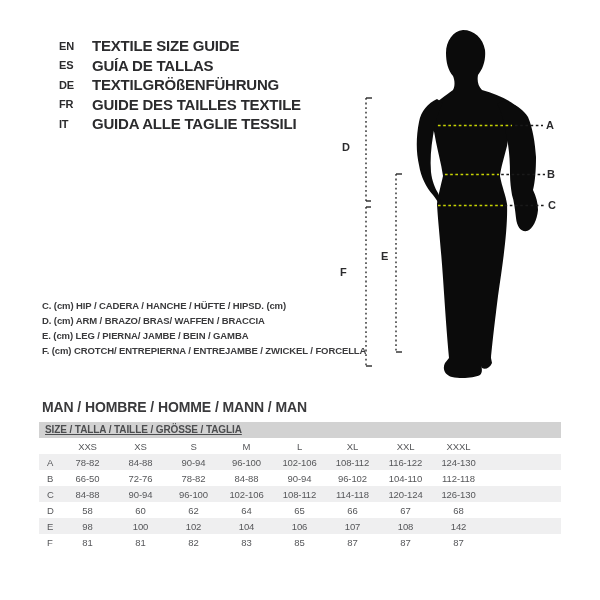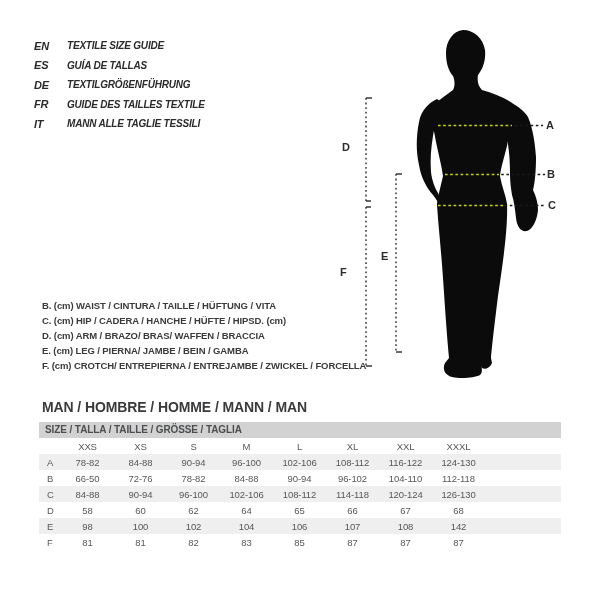--- a/index.html
+++ b/index.html
@@ -1,34 +1,34 @@
 <!DOCTYPE html>
 <html><head>
 <meta charset="utf-8">
 <style>
   html,body{margin:0;padding:0;background:#ffffff;}
   #canvas{
     position:relative;width:600px;height:600px;background:#ffffff;overflow:hidden;
     font-family:"Liberation Sans",sans-serif;color:#2e2e30;
   }
   
-  #lang-block{position:absolute;left:34px;top:36px;font-style:italic;}
+  #lang-block{position:absolute;left:59px;top:36px;}
   .lang-row{display:flex;height:19.5px;align-items:center;}
   .lang-code{width:33px;font-size:11px;font-weight:bold;letter-spacing:-0.2px;color:#2b2b2d;}
-  .lang-label{font-size:10px;font-weight:bold;letter-spacing:-0.2px;color:#2b2b2d;white-space:nowrap;}
+  .lang-label{font-size:15px;font-weight:bold;letter-spacing:-0.2px;color:#2b2b2d;white-space:nowrap;}
   
   #figure-svg{position:absolute;left:0;top:0;}
   .diagram-label{position:absolute;font-size:11px;font-weight:bold;color:#2b2b2d;}
   
   #legend-block{position:absolute;left:42px;top:298px;}
   .legend-line{font-size:9.5px;font-weight:bold;letter-spacing:-0.1px;color:#3a3a3c;height:15.1px;line-height:15.1px;white-space:nowrap;}
   #gender-line{position:absolute;left:42px;top:399px;font-size:14px;font-weight:bold;letter-spacing:-0.1px;color:#3a3a3c;}
   
   #size-table{position:absolute;left:39px;top:422px;width:522px;}
-  #table-title{height:16px;line-height:16px;background:#d2d2d2;font-size:10px;font-weight:bold;color:#4c4d4f;padding-left:6px;letter-spacing:-0.1px;box-sizing:border-box;}
+  #table-title{height:16px;line-height:16px;background:#d2d2d2;font-size:10px;font-weight:bold;color:#4c4d4f;padding-left:6px;letter-spacing:-0.1px;box-sizing:border-box;text-decoration:underline;}
   .t-row{display:grid;grid-template-columns:22px repeat(8,53px) 1fr;height:16px;align-items:center;}
   .t-row.shade{background:#efeff0;}
   .t-cell{font-size:9.5px;color:#56575a;text-align:center;letter-spacing:-0.1px;}
   .t-cell.rowlabel{text-align:left;padding-left:8px;}
   .t-row.colhead .t-cell{color:#56575a;}
 </style>
 </head>
 <body>
 
 <div id="canvas">
@@ -45,21 +45,21 @@
       <div class="lang-row">
         <span class="lang-code">DE</span>
         <span class="lang-label">TEXTILGRÖßENFÜHRUNG</span>
       </div>
       <div class="lang-row">
         <span class="lang-code">FR</span>
         <span class="lang-label">GUIDE DES TAILLES TEXTILE</span>
       </div>
       <div class="lang-row">
         <span class="lang-code">IT</span>
-        <span class="lang-label">MANN ALLE TAGLIE TESSILI</span>
+        <span class="lang-label">GUIDA ALLE TAGLIE TESSILI</span>
       </div>
     </div>
 
   <svg id="figure-svg" width="600" height="600" viewBox="0 0 600 600">
 
     <path fill="#0b0b0b" d="
       M 463 30
       C 474 30 483 38 485 50
       C 486 60 483 69 478 75
       C 477 81 478 86 482 90
@@ -140,21 +140,20 @@
   <div id="diagram-labels">
       <span class="diagram-label" style="left: 546px; top: 119px;">A</span>
       <span class="diagram-label" style="left: 547px; top: 168px;">B</span>
       <span class="diagram-label" style="left: 548px; top: 199px;">C</span>
       <span class="diagram-label" style="left: 342px; top: 141px;">D</span>
       <span class="diagram-label" style="left: 381px; top: 250px;">E</span>
       <span class="diagram-label" style="left: 340px; top: 266px;">F</span>
     </div>
 
   <div id="legend-block">
-      <div class="legend-line">B. (cm) WAIST / CINTURA / TAILLE / HÜFTUNG / VITA</div>
       <div class="legend-line">C. (cm) HIP / CADERA / HANCHE / HÜFTE / HIPSD. (cm)</div>
       <div class="legend-line">D. (cm) ARM / BRAZO/ BRAS/ WAFFEN / BRACCIA</div>
       <div class="legend-line">E. (cm) LEG / PIERNA/ JAMBE / BEIN / GAMBA</div>
       <div class="legend-line">F. (cm) CROTCH/ ENTREPIERNA / ENTREJAMBE / ZWICKEL / FORCELLA</div>
     </div>
   <div id="gender-line">MAN / HOMBRE / HOMME / MANN / MAN</div>
 
   <div id="size-table">
     <div id="table-title">SIZE / TALLA / TAILLE / GRÖSSE / TAGLIA</div>
     <div id="table-body">

